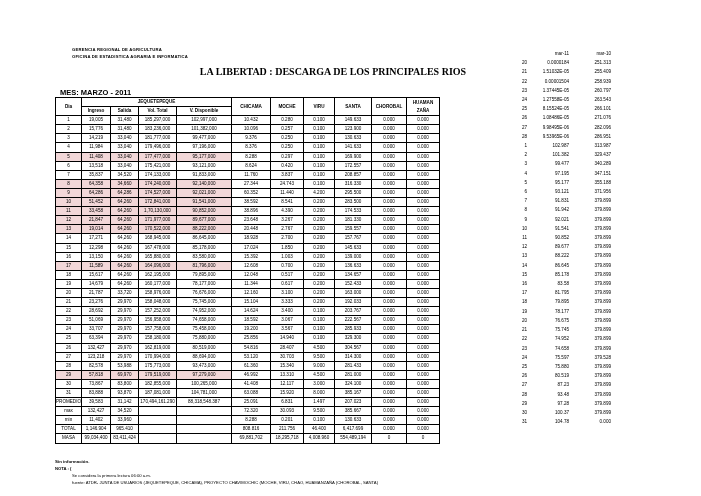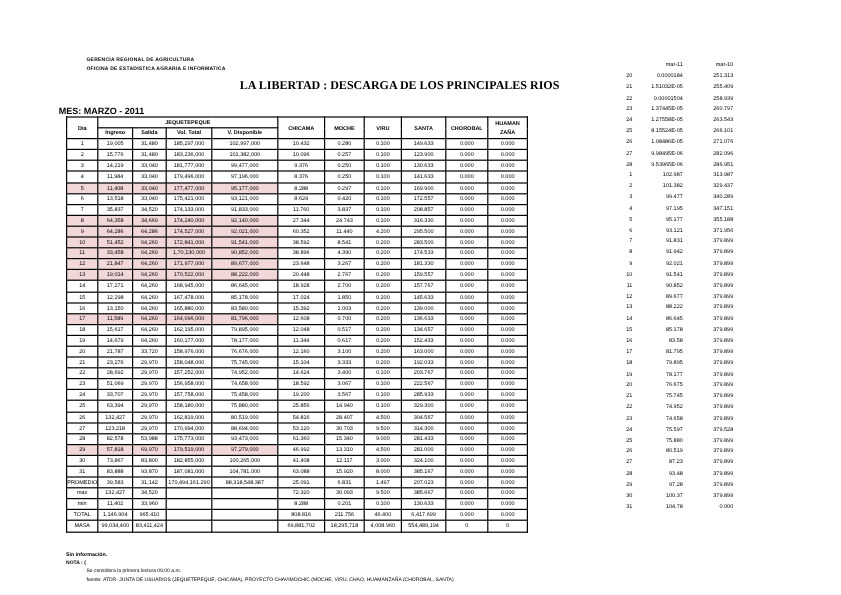--- a/index.html
+++ b/index.html
@@ -8,21 +8,21 @@
     background:#ffffff;
     font-family:"Liberation Sans", sans-serif;
     color:#000;
     overflow:hidden;
   }
   .page{position:relative;width:667px;height:496px;padding-left:36px;}
 
   .hdr-org{position:absolute;left:72px;top:47px;font-size:4.2px;font-weight:bold;letter-spacing:.2px;}
   .hdr-org2{position:absolute;left:72px;top:54px;font-size:4.2px;font-weight:bold;letter-spacing:.2px;}
   .title{position:absolute;left:148px;top:66px;width:370px;text-align:center;font-family:"Liberation Serif",serif;font-size:10px;font-weight:bold;}
-  .month{position:absolute;left:49px;top:88px;font-size:7.5px;font-weight:bold;}
+  .month{position:absolute;left:60px;top:88px;font-size:7.5px;font-weight:bold;}
 
   table{border-collapse:collapse;}
   .main{position:absolute;left:55px;top:97px;font-size:4.6px;}
   .main td,.main th{border:0.6px solid #000;text-align:center;padding:0;height:8.1px;line-height:8.1px;font-weight:normal;}
   .main th{font-weight:bold;}
   .hl{background:#f2d7d8;}
   .dia-col{width:24px;}
   .c-ing{width:28px;}
   .c-sal{width:27px;}
   .c-vol{width:37px;}

